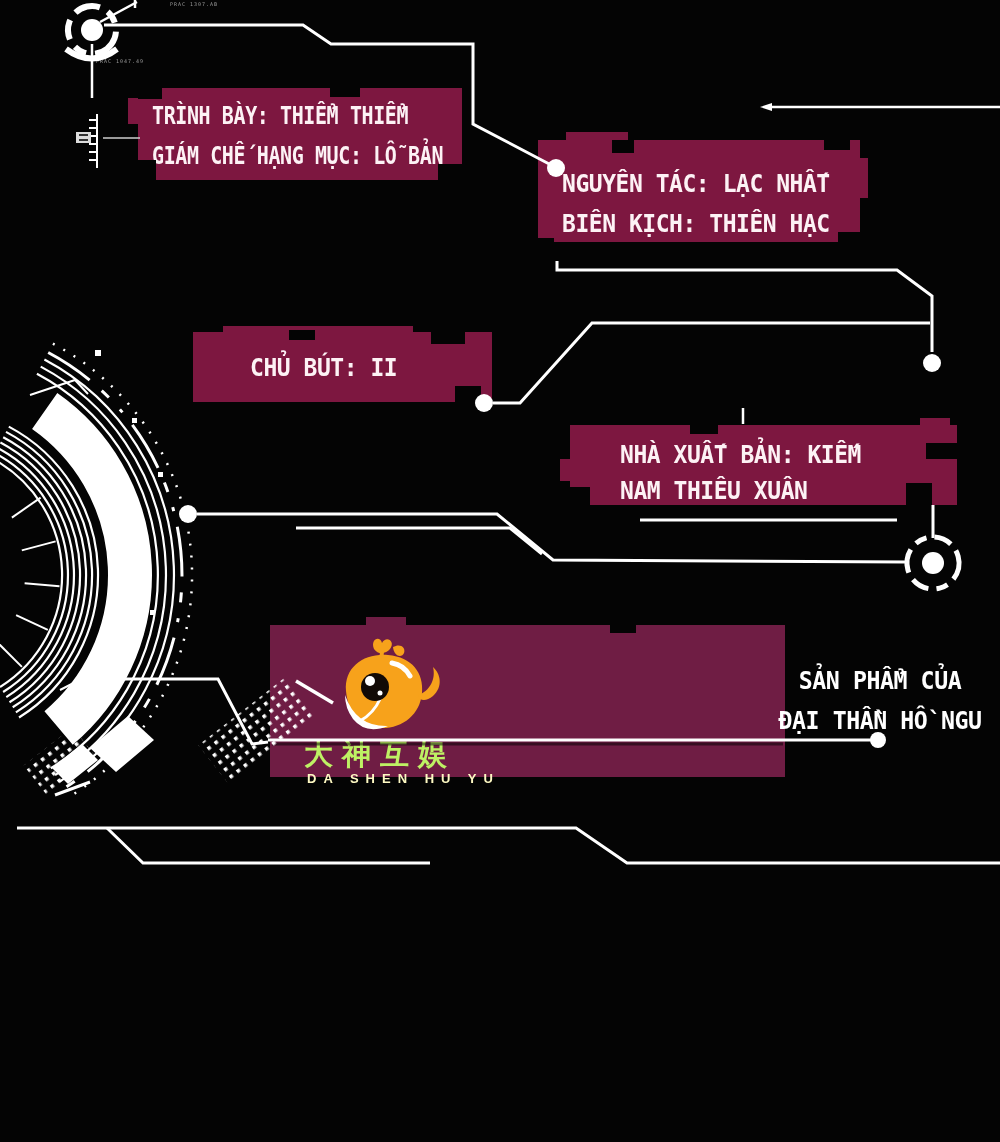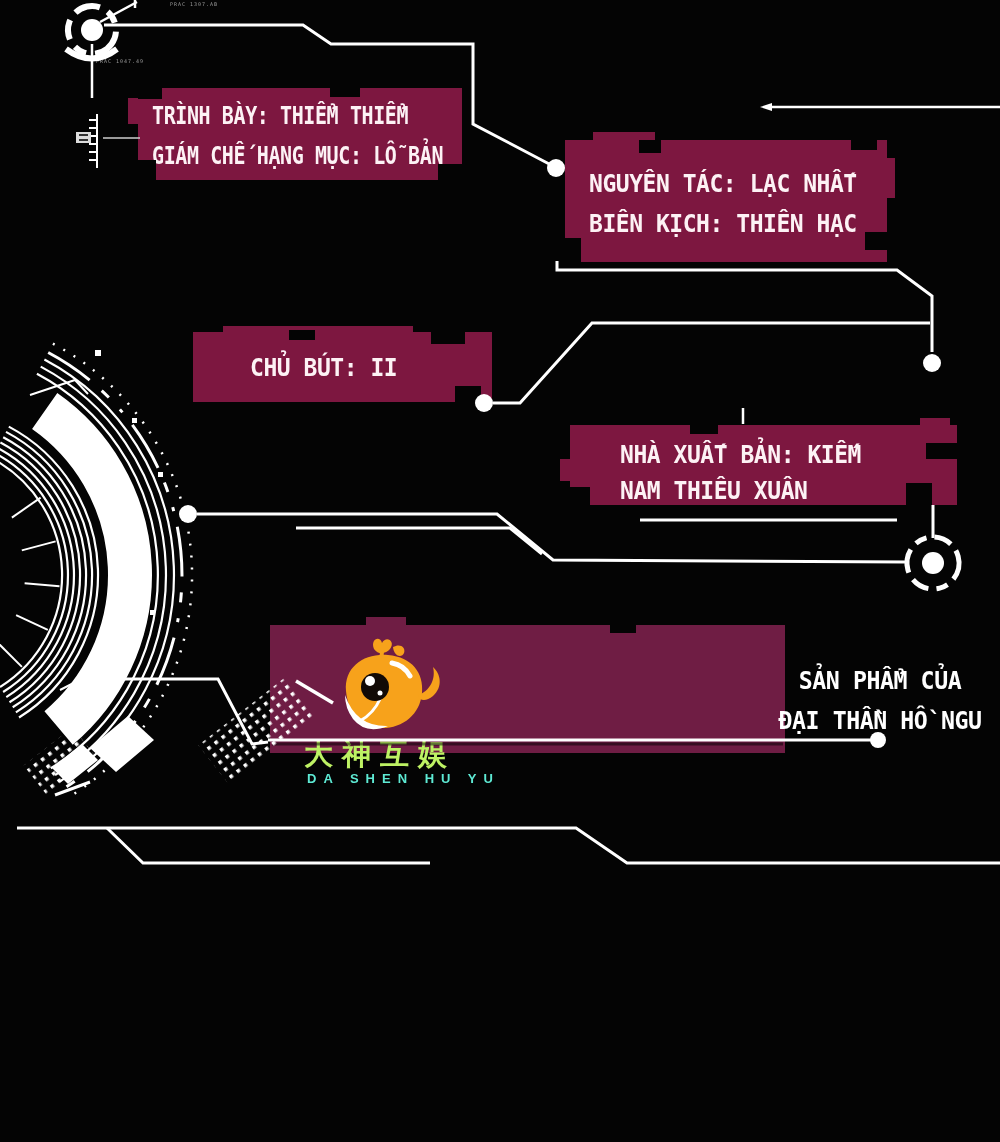--- a/index.html
+++ b/index.html
@@ -4,28 +4,28 @@
 <style>
   html,body{margin:0;padding:0;background:#000;}
   .canvas{position:relative;width:1000px;height:1142px;background:#040404;overflow:hidden;
           font-family:"DejaVu Sans Mono", monospace;}
   svg{position:absolute;left:0;top:0;pointer-events:none;}
   .credit-box{position:absolute;background:#7d1740;color:#fdf2f5;z-index:2;}
   .credit-box .txt{display:block;white-space:nowrap;font-weight:bold;font-size:25px;line-height:40px;
                    transform-origin:left top;letter-spacing:-0.5px;}
   .notch{position:absolute;background:#040404;z-index:3;}
   .bump{position:absolute;background:#7d1740;z-index:1;}
-  .logo-box{position:absolute;left:270px;top:625px;width:515px;height:128px;background:#6f1d44;z-index:2;}
+  .logo-box{position:absolute;left:270px;top:625px;width:515px;height:152px;background:#6f1d44;z-index:2;}
   .logo-box .bump{background:#6f1d44;}
   .pub-lines{position:absolute;left:445px;top:36px;width:330px;text-align:center;color:#ffffff;
              font-weight:bold;font-size:25px;line-height:40px;}
   .pub-lines .txt{display:block;transform:scaleX(0.93);transform-origin:center;white-space:nowrap;letter-spacing:-0.5px;}
   .brand-cjk{position:absolute;left:34px;top:110px;font-size:29px;font-weight:bold;color:#bef264;
              letter-spacing:9px;white-space:nowrap;font-family:"DejaVu Sans",sans-serif;}
-  .brand-latin{position:absolute;left:37px;top:146px;font-size:13px;font-weight:bold;color:#5eead4;
+  .brand-latin{position:absolute;left:37px;top:146px;font-size:13px;font-weight:bold;color:#fef9c3;
                letter-spacing:7px;white-space:nowrap;font-family:"Liberation Sans",sans-serif;}
   .whale{position:absolute;left:60px;top:8px;width:124px;height:118px;}
   .footer{position:absolute;left:55px;top:884px;z-index:2;color:#ffffff;
           font-family:"Liberation Sans",sans-serif;font-weight:800;font-size:41px;line-height:57px;}
   .footer .txt{display:block;transform:scaleX(0.74);transform-origin:left center;white-space:nowrap;letter-spacing:0.5px;}
   .micro{position:absolute;color:#9a9a9a;font-size:5px;letter-spacing:1px;z-index:2;
          font-family:"DejaVu Sans Mono",monospace;}
 </style>
 </head>
 <body>
@@ -40,21 +40,21 @@
     <span class="notch" style="left:0px;top:-3px;width:24px;height:14px;"></span>
     <span class="notch" style="left:192px;top:0px;width:30px;height:9px;"></span>
     <span class="notch" style="left:300px;top:76px;width:26px;height:16px;"></span>
     <span class="notch" style="left:0px;top:72px;width:18px;height:20px;"></span>
     <div style="padding:8px 0 0 14px;">
       <span class="txt" style="transform:scaleX(0.80);">TRÌNH BÀY: THIỂM THIỂM</span>
       <span class="txt" style="transform:scaleX(0.80);">GIÁM CHẾ HẠNG MỤC: LỖ BẢN</span>
     </div>
   </div>
 
-  <div class="credit-box" style="left:565px;top:140px;width:322px;height:122px;">
+  <div class="credit-box" style="left:538px;top:140px;width:322px;height:102px;">
     <span class="bump" style="left:28px;top:-8px;width:62px;height:8px;"></span>
     <span class="bump" style="left:300px;top:18px;width:30px;height:40px;"></span>
     <span class="notch" style="left:74px;top:0px;width:22px;height:13px;"></span>
     <span class="notch" style="left:286px;top:-2px;width:26px;height:12px;"></span>
     <span class="notch" style="left:300px;top:92px;width:22px;height:18px;"></span>
     <span class="notch" style="left:0px;top:98px;width:16px;height:24px;"></span>
     <div style="padding:24px 0 0 24px;">
       <span class="txt" style="transform:scaleX(0.92);">NGUYÊN TÁC: LẠC NHẤT</span>
       <span class="txt" style="transform:scaleX(0.92);">BIÊN KỊCH: THIÊN HẠC</span>
     </div>

